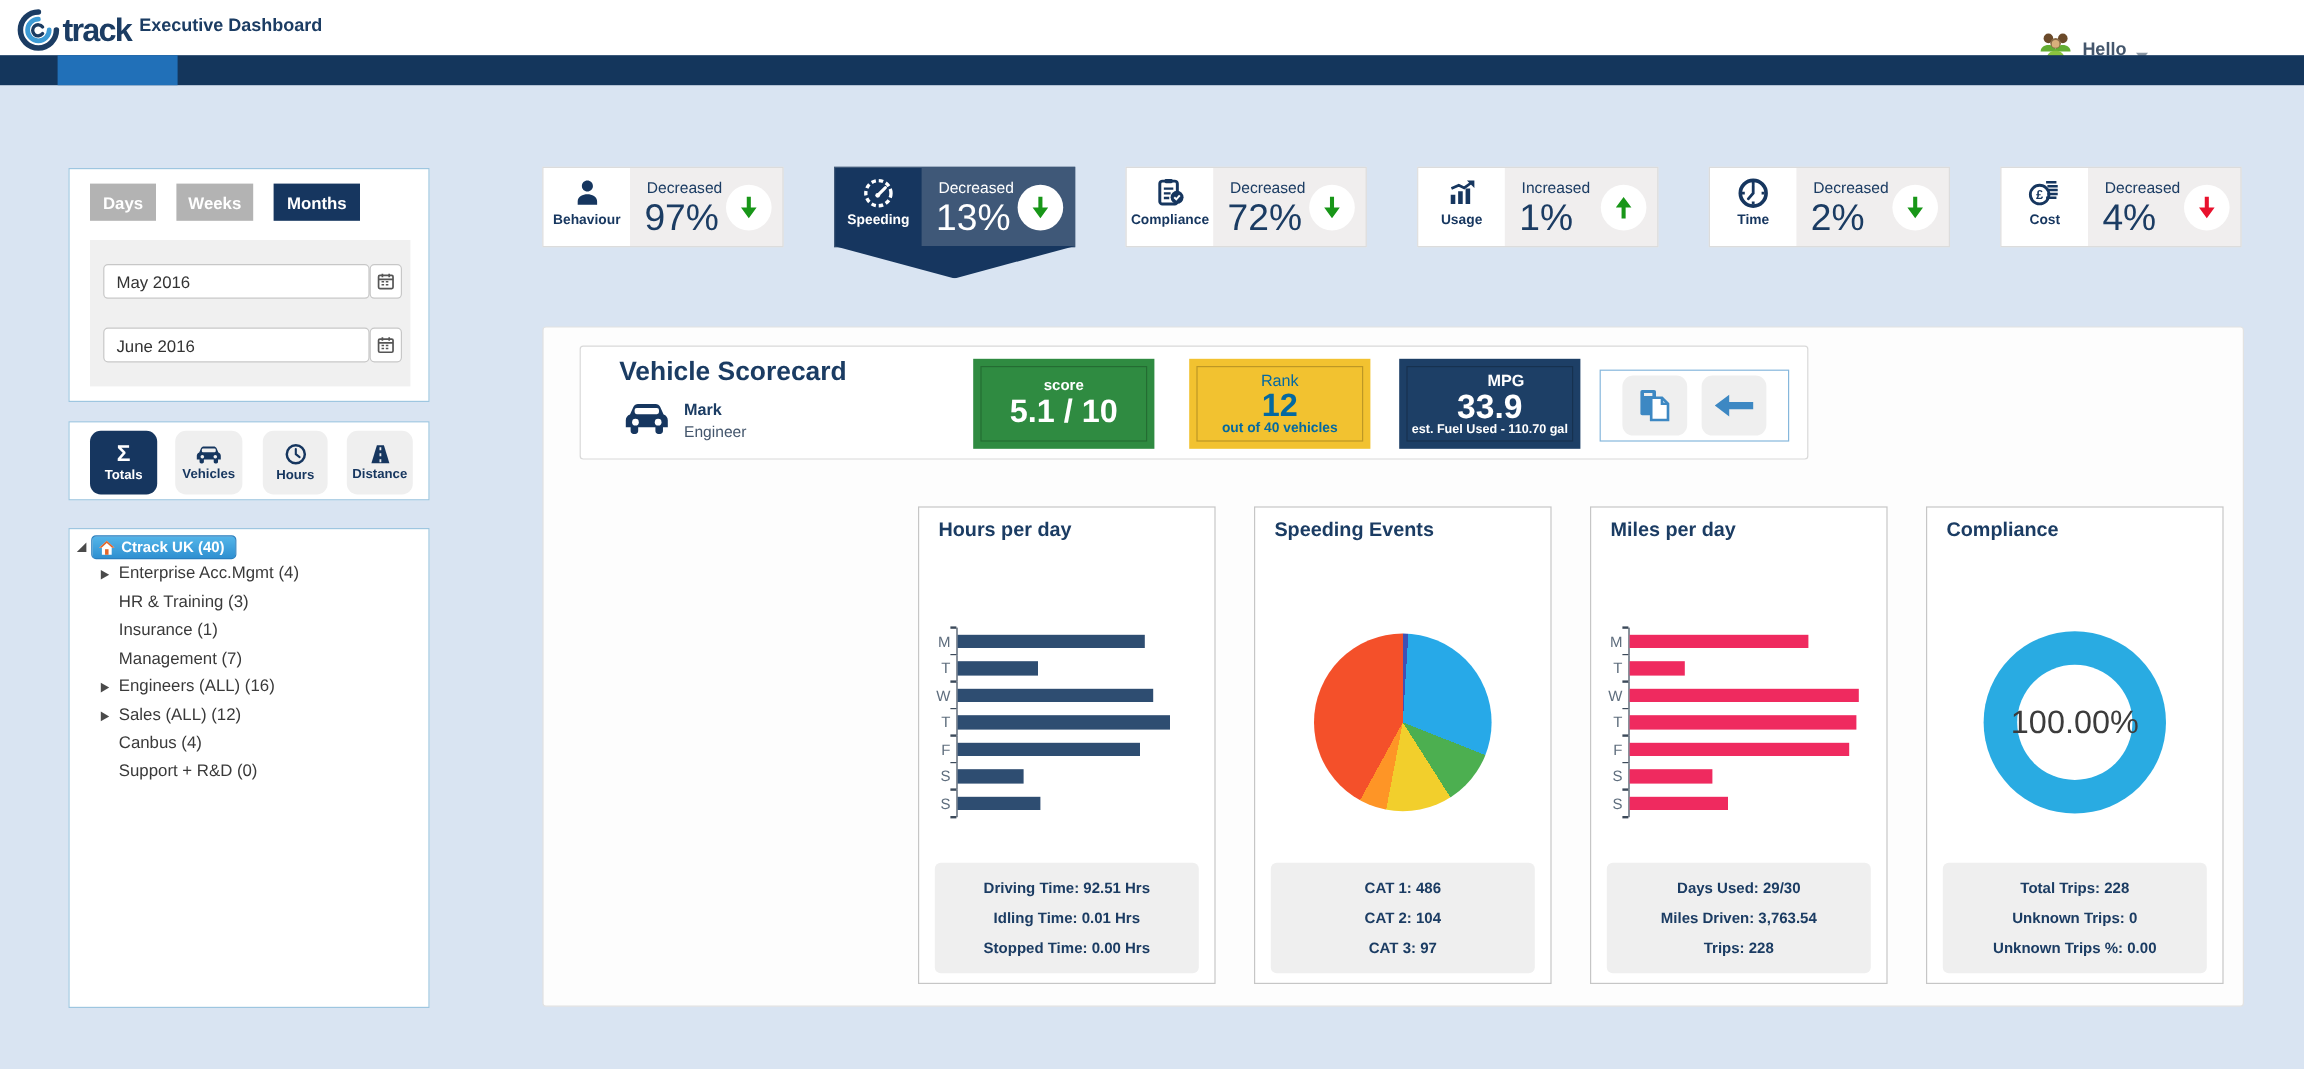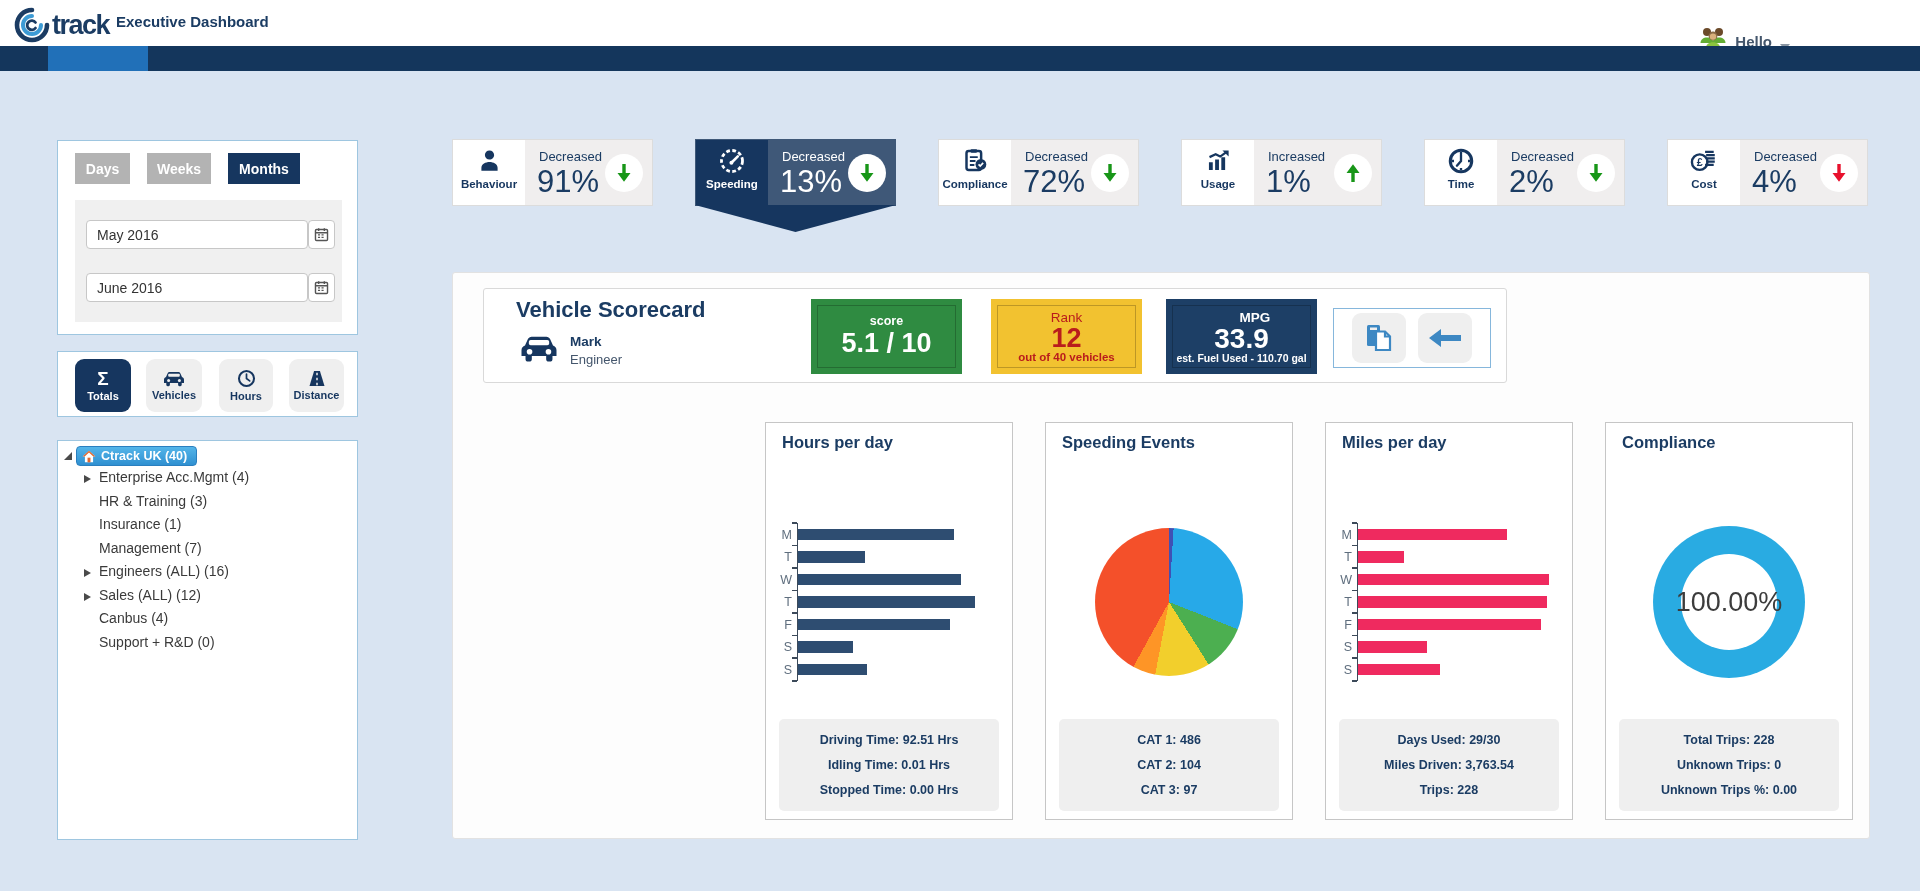--- a/index.html
+++ b/index.html
@@ -59,21 +59,21 @@
   .scorecard { position:absolute; left:483px; top:288px; width:1024px; height:95px; background:#fff; border:1px solid #d9d9d9; border-radius:3px; }
   .sc-title { position:absolute; left:32px; top:8px; font-size:22px; font-weight:bold; color:#1b3c63; }
   .sc-car { position:absolute; left:34px; top:46px; color:#16365f; }
   .sc-name { position:absolute; left:86px; top:45px; font-size:13.5px; font-weight:bold; color:#1b3c63; }
   .sc-role { position:absolute; left:86px; top:63px; font-size:13px; color:#44566c; }
   .sc-box { position:absolute; top:10px; width:151px; height:75px; display:flex; flex-direction:column; align-items:center; justify-content:center; }
   .sc-box .inner-frame { position:absolute; inset:6px; border:1px solid rgba(0,0,0,.22); }
   .sc-score { left:327px; background:#2f8b41; color:#fff; }
   .sc-score .b-label { font-size:12.5px; font-weight:bold; }
   .sc-score .b-value { font-size:27px; font-weight:bold; }
-  .sc-rank { left:507px; background:#f2c230; color:#b91c1c; }
+  .sc-rank { left:507px; background:#f2c230; color:#0369a1; }
   .sc-rank .b-label { font-size:13.5px; }
   .sc-rank .b-value { font-size:27px; font-weight:bold; line-height:26px; }
   .sc-rank .b-sub { font-size:11.5px; font-weight:bold; }
   .sc-mpg { left:682px; background:#1d3f66; color:#fff; }
   .sc-mpg .b-label { font-size:13.5px; font-weight:bold;margin-left:27px; }
   .sc-mpg .b-value { font-size:28px; font-weight:bold; line-height:27px; }
   .sc-mpg .b-sub { font-size:10.5px; font-weight:bold; }
   .sc-actions { position:absolute; left:849px; top:19px; width:158px; height:60px; border:1px solid #86b7dc; background:#fff; display:flex; align-items:center; justify-content:center; gap:12px; }
   .sc-action-btn { width:54px; height:50px; border:none; border-radius:9px; background:#efefef; display:flex; align-items:center; justify-content:center; cursor:pointer; }
 
@@ -213,21 +213,21 @@
   </div>
 
   <div class="tile" style="left:452px;">
     <div class="tile-left">
       <svg width="27" height="27" viewBox="0 0 24 24">
           <path d="M12 11.2c2.3 0 4.1-1.8 4.1-4.1S14.3 3 12 3 7.9 4.8 7.9 7.1 9.7 11.2 12 11.2zm0 2.1c-3.4 0-7.2 1.8-7.2 5.2V21h14.4v-2.5c0-3.4-3.8-5.2-7.2-5.2z" fill="currentColor"></path>
         </svg>
       <span class="t-label">Behaviour</span>
     </div>
     <div class="tile-dir">Decreased</div>
-    <div class="tile-val">91%</div>
+    <div class="tile-val">97%</div>
     <div class="arrow-circle">
         <svg width="24" height="24" viewBox="0 0 24 24">
           <path d="M10.3 3h3.4v9h4.8L12 20.8 5.5 12h4.8z" fill="#189618"></path>
         </svg>
       </div>
   </div>
 
   <div class="tile selected" style="left:695px;">
     <div class="tile-left">
       <svg width="28" height="28" viewBox="0 0 24 24">

